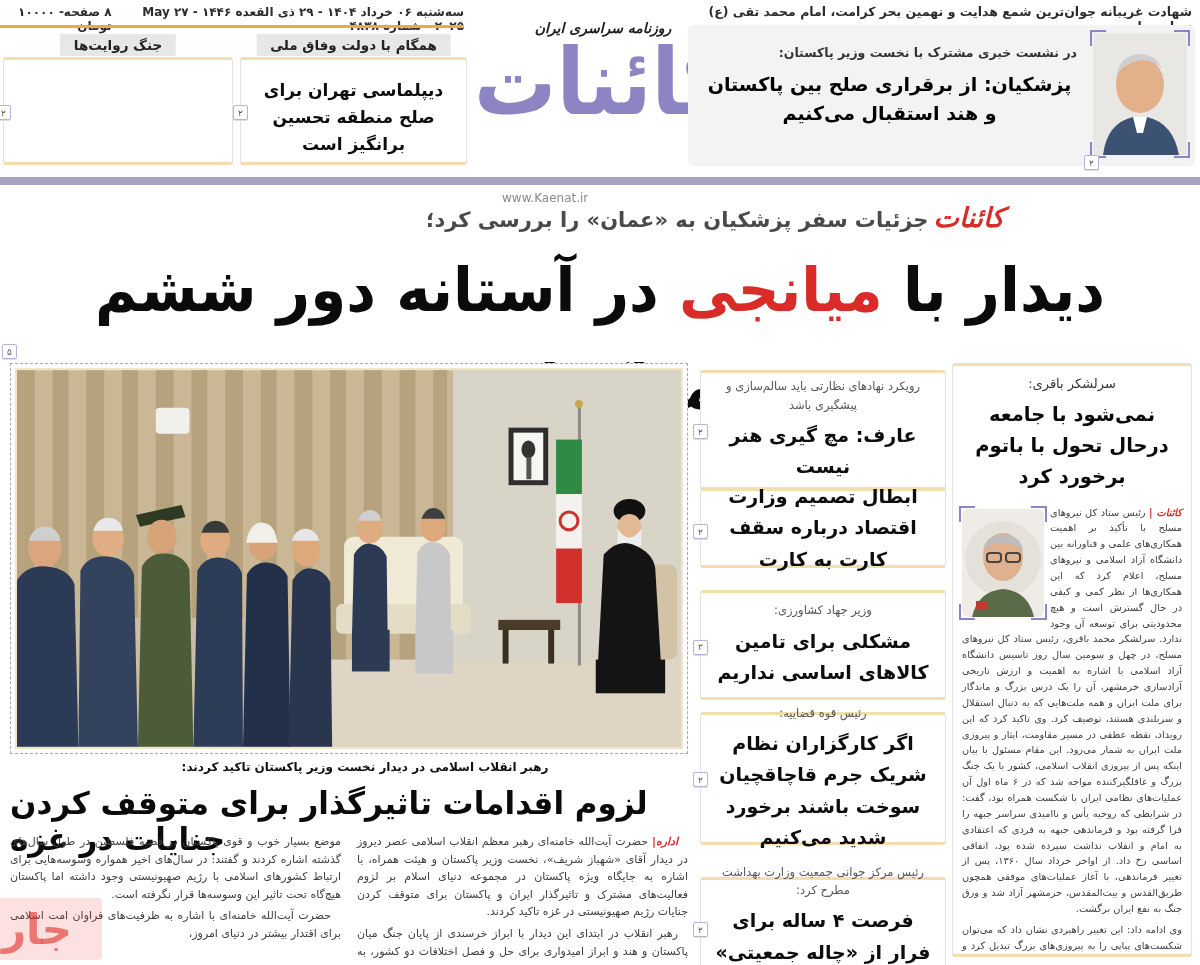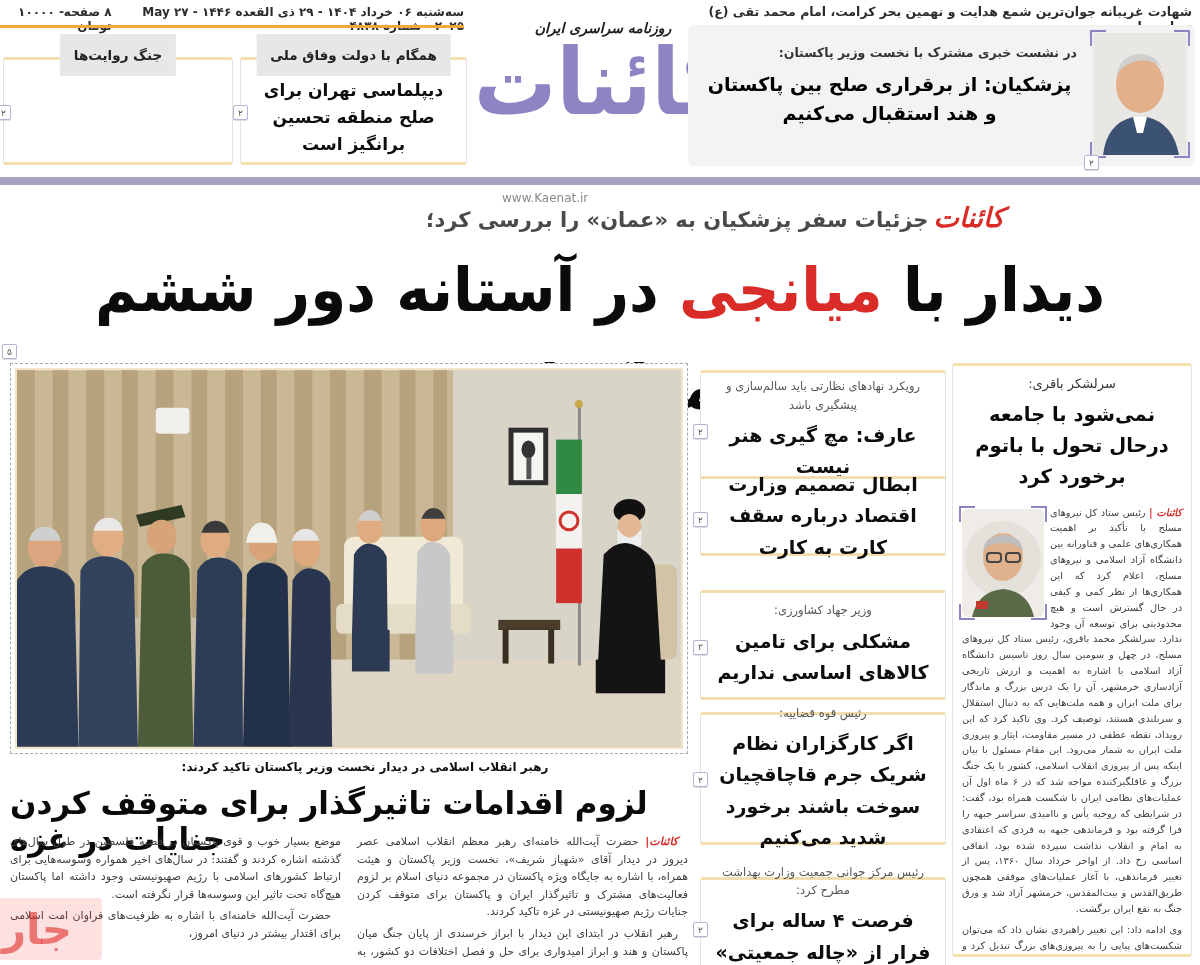--- a/index.html
+++ b/index.html
@@ -41,21 +41,21 @@
            display:flex; align-items:center; justify-content:center; }
   .pez-badge { bottom:-4px; right:96px; }
 
   
   .tl-box { position:absolute; top:57px; height:108px; background:#fff;
             border:1px solid #e2e2e2; border-top:3px solid #f3dfae; border-bottom:3px solid #f3dfae;
             border-radius:3px; }
   .tl-box-a { left:240px; width:227px; }
   .tl-box-b { left:3px;  width:230px; }
   .tl-kicker { position:absolute; top:-26px; left:50%; transform:translateX(-50%);
-               background:#e7e7e7; padding:13px 14px; font-size:13.5px; font-weight:bold;
+               background:#e7e7e7; padding:3px 14px; font-size:13.5px; font-weight:bold;
                color:#222; white-space:nowrap; }
   .tl-headline { position:absolute; top:50%; left:6px; right:6px; transform:translateY(-42%);
                  text-align:center; font-size:17px; font-weight:bold; color:#0d0d0d; line-height:1.6; }
   .tl-badge { top:45px; left:-8px; }
 
   .purple-rule { position:absolute; top:177px; left:0; width:1200px; height:8px; background:#a8a3c1; }
 
   
   .lead-kicker { position:absolute; top:202px; left:230px; width:970px; text-align:center; }
   .lead-brand { font-size:27px; font-weight:bold; font-style:italic; color:#d92b27; letter-spacing:-1px; }
@@ -269,34 +269,34 @@
           <rect x="584" y="292" width="70" height="34" fill="#141414"></rect>
         </g>
       </svg>
     </div>
   </div>
 
   <div class="ma-kicker">رهبر انقلاب اسلامی در دیدار نخست وزیر پاکستان تاکید کردند:</div>
   <div class="ma-headline">لزوم اقدامات تاثیرگذار برای متوقف کردن جنایات در غزه</div>
   <div class="ma-body">
     <p>
-      <span class="brand-inline">کائنات|</span>
+      <span class="brand-inline">اداره|</span>
       <span>حضرت آیت‌الله خامنه‌ای رهبر معظم انقلاب اسلامی عصر دیروز در دیدار آقای «شهباز شریف»، نخست وزیر پاکستان و هیئت همراه، با اشاره به جایگاه ویژه پاکستان در مجموعه دنیای اسلام بر لزوم فعالیت‌های مشترک و تاثیرگذار ایران و پاکستان برای متوقف کردن جنایات رژیم صهیونیستی در غزه تاکید کردند.</span>
     </p>
     <p>رهبر انقلاب در ابتدای این دیدار با ابراز خرسندی از پایان جنگ میان پاکستان و هند و ابراز امیدواری برای حل و فصل اختلافات دو کشور، به موضع بسیار خوب و قوی پاکستان در قضیه فلسطین در طول سال‌های گذشته اشاره کردند و گفتند: در سال‌های اخیر همواره وسوسه‌هایی برای ارتباط کشورهای اسلامی با رژیم صهیونیستی وجود داشته اما پاکستان هیچ‌گاه تحت تاثیر این وسوسه‌ها قرار نگرفته است.</p>
     <p>حضرت آیت‌الله خامنه‌ای با اشاره به ظرفیت‌های فراوان امت اسلامی برای اقتدار بیشتر در دنیای امروز،</p>
 
   </div>
 
   <div class="mid-box" style="top:370px; height:120px;">
     <div class="mid-kicker">رویکرد نهادهای نظارتی باید سالم‌سازی و پیشگیری باشد</div>
     <div class="mid-headline">عارف: مچ گیری هنر نیست</div>
     <div class="badge mid-badge">۲</div>
   </div>
-  <div class="mid-box" style="top:476px; height:80px;">
+  <div class="mid-box" style="top:488px; height:80px;">
     <div class="mid-headline">ابطال تصمیم وزارت اقتصاد درباره سقف کارت به کارت</div>
     <div class="badge mid-badge">۲</div>
   </div>
   <div class="mid-box" style="top:590px; height:110px;">
     <div class="mid-kicker">وزیر جهاد کشاورزی:</div>
     <div class="mid-headline">مشکلی برای تامین کالاهای اساسی نداریم</div>
     <div class="badge mid-badge">۳</div>
   </div>
   <div class="mid-box" style="top:712px; height:133px;">
     <div class="mid-kicker">رئیس قوه قضاییه:</div>

